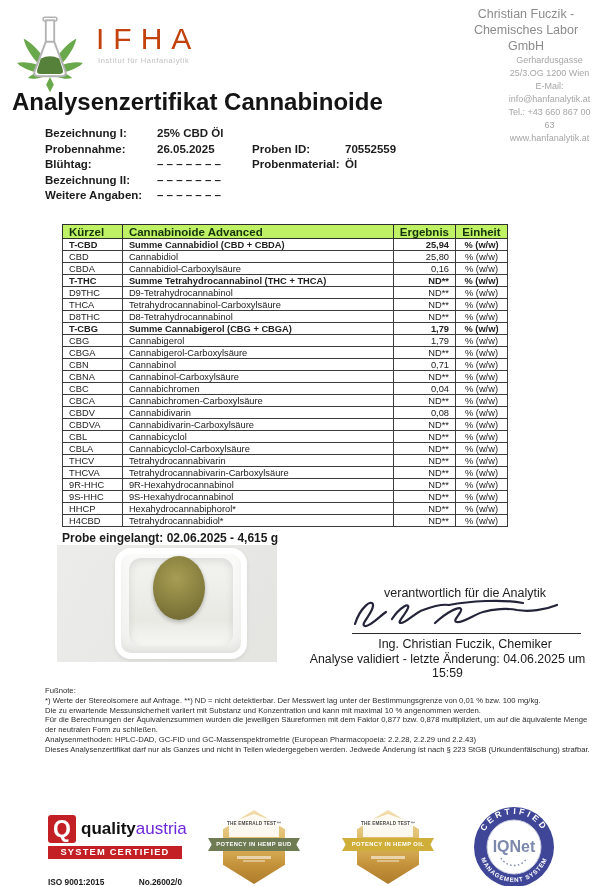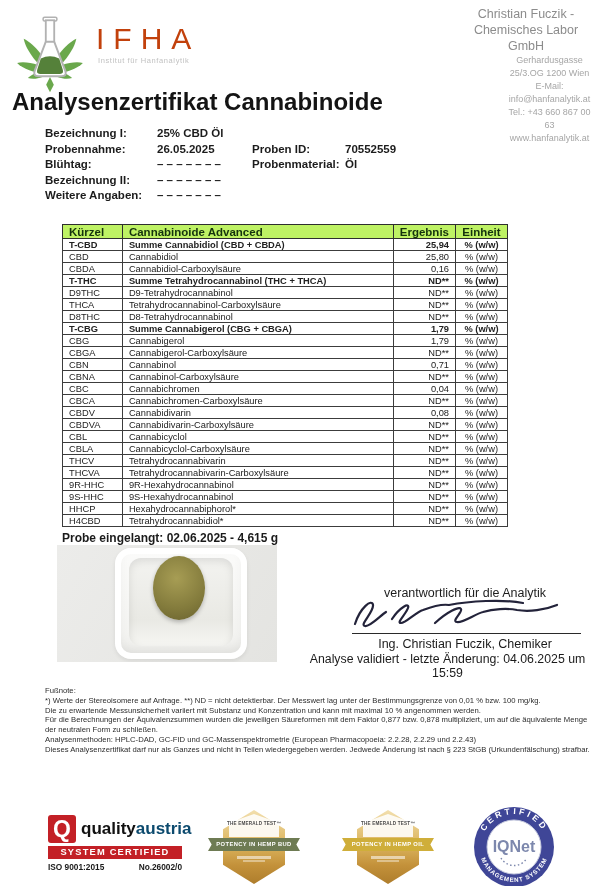--- a/index.html
+++ b/index.html
@@ -52,23 +52,23 @@
   .sig-valid { position:absolute; left:295px; top:652px; width:305px; text-align:center; font-size:12.3px; font-weight:500; color:#1b1b1b; }
 
   
   .footnote { position:absolute; left:45px; top:686px; width:548px; font-size:7.7px; line-height:9.8px; color:#2d2d2d; }
 
   
   .qa { position:absolute; left:48px; top:815px; width:134px; }
   .qa-q { position:absolute; left:0; top:0; width:28px; height:28px; background:#c32026; border-radius:3px; color:#fff; font-weight:700; font-size:23px; text-align:center; line-height:28px; }
   .qa-brand { position:absolute; left:33px; top:4px; font-size:17px; white-space:nowrap; }
   .qa-brand .b1 { font-weight:700; color:#111; }
-  .qa-brand .b2 { font-weight:700; color:#0c4a6e; }
+  .qa-brand .b2 { font-weight:400; color:#6d28d9; }
   .qa-banner { position:absolute; left:0; top:31px; width:134px; height:13px; background:#c32026; color:#fff; font-size:9.3px; font-weight:700; letter-spacing:1.2px; text-align:center; line-height:13px; }
-  .qa-iso { position:absolute; left:0; top:47px; width:134px; display:flex; justify-content:space-between; font-size:8.3px; font-weight:700; color:#1a1a1a; }
+  .qa-iso { position:absolute; left:0; top:62px; width:134px; display:flex; justify-content:space-between; font-size:8.3px; font-weight:700; color:#1a1a1a; }
 
   .emerald { position:absolute; width:92px; height:76px; }
   .emerald.bud { left:208px; top:809px; }
   .emerald.oil { left:342px; top:809px; }
   .hex { position:absolute; left:15px; top:1px; width:62px; height:74px; clip-path:polygon(50% 0%,100% 26%,100% 74%,50% 100%,0% 74%,0% 26%); background:linear-gradient(180deg,#f2dfae 0%,#ddb65f 45%,#c3913a 75%,#ae7d2c 100%); }
   .hex-top { position:absolute; left:21px; top:5px; width:50px; height:23px; clip-path:polygon(50% 0%,100% 38%,100% 100%,0% 100%,0% 38%); background:rgba(255,255,255,0.88); }
   .hex-title { position:absolute; left:14px; top:12px; width:64px; text-align:center; font-size:4.6px; font-weight:700; color:#4a4a4a; letter-spacing:0.2px; }
   .ribbon { position:absolute; left:0; top:29px; width:92px; height:13px; clip-path:polygon(0% 0%,100% 0%,96% 50%,100% 100%,0% 100%,4% 50%); color:#fff; font-size:5.8px; font-weight:700; letter-spacing:0.4px; text-align:center; line-height:13px; }
   .ribbon.green { background:#6e7b53; }
   .ribbon.gold { background:#cfae3a; }

